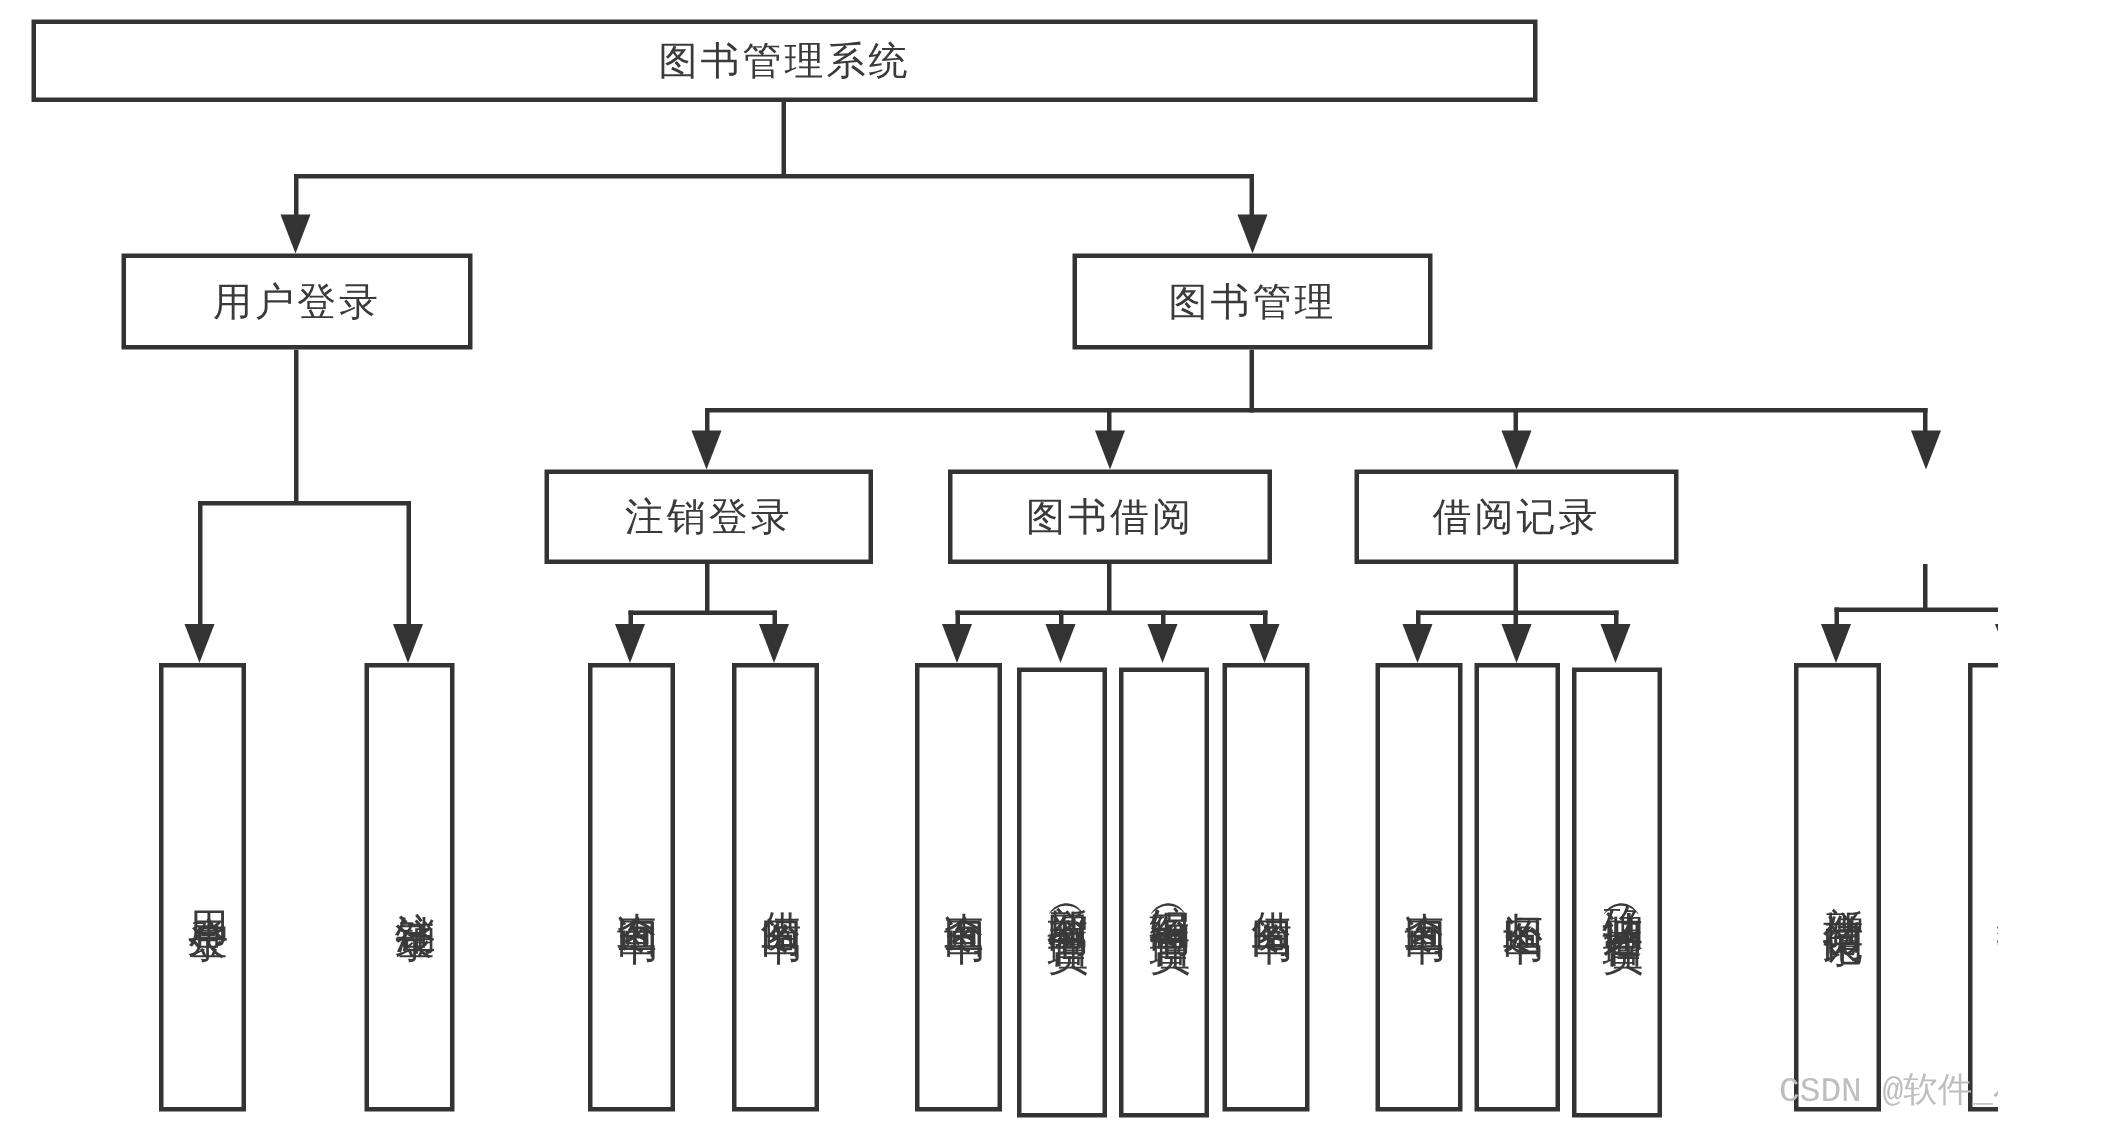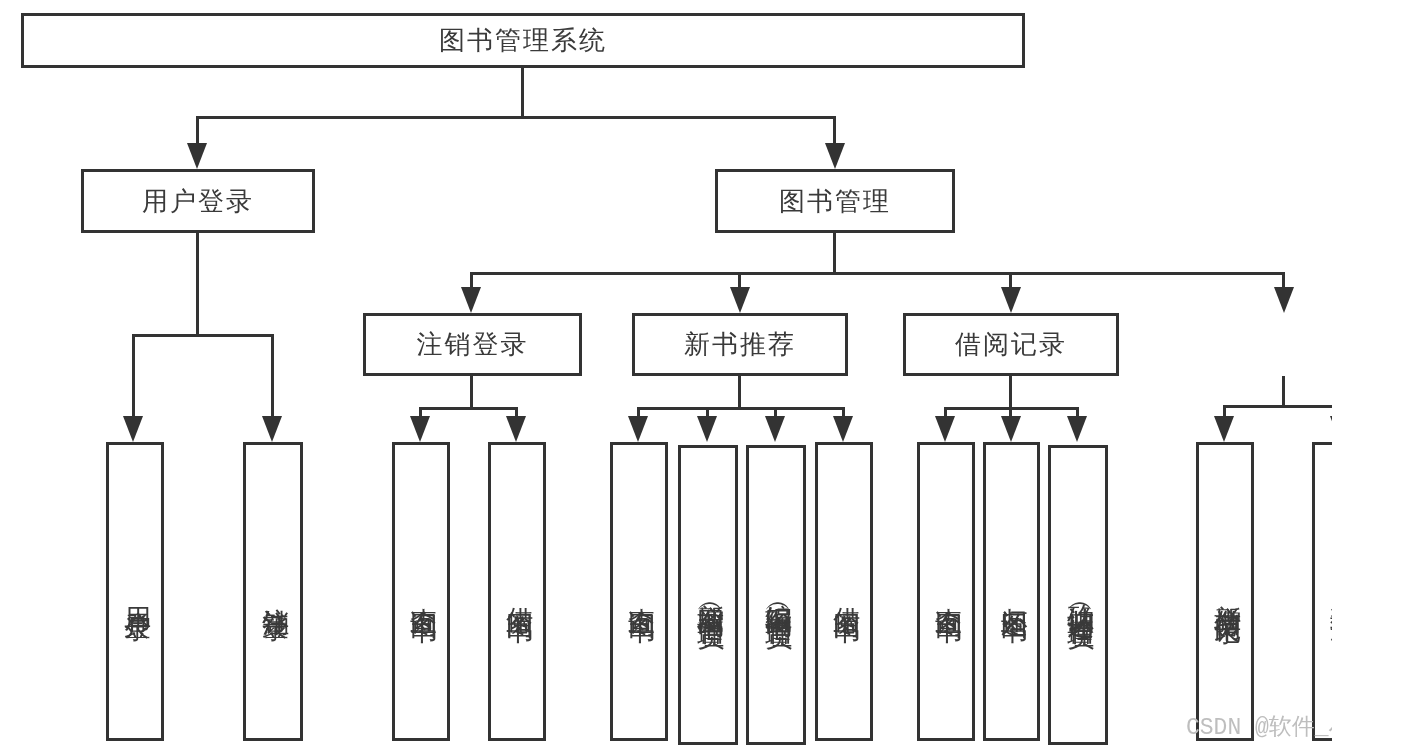--- a/index.html
+++ b/index.html
@@ -116,21 +116,21 @@
     <span class="hlabel">用户登录</span>
   </div>
   <div class="hbox" style="left:715px;top:169px;width:240px;height:64px">
     <span class="hlabel">图书管理</span>
   </div>
 
   <div class="hbox" style="left:363px;top:313px;width:219px;height:63px">
     <span class="hlabel">注销登录</span>
   </div>
   <div class="hbox" style="left:632px;top:313px;width:216px;height:63px">
-    <span class="hlabel">新书推荐</span>
+    <span class="hlabel">图书借阅</span>
   </div>
   <div class="hbox" style="left:903px;top:313px;width:216px;height:63px">
     <span class="hlabel">借阅记录</span>
   </div>
 
   <div class="leaf" style="left:106px;top:442px;width:58px;height:299px">
     <span class="vlabel">用户登录</span>
   </div>
   <div class="leaf" style="left:243px;top:442px;width:60px;height:299px">
     <span class="vlabel">注销登录</span>

